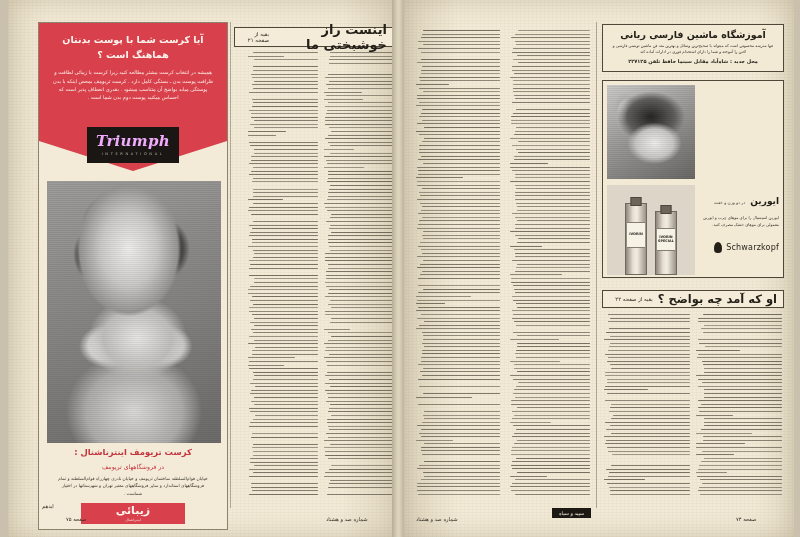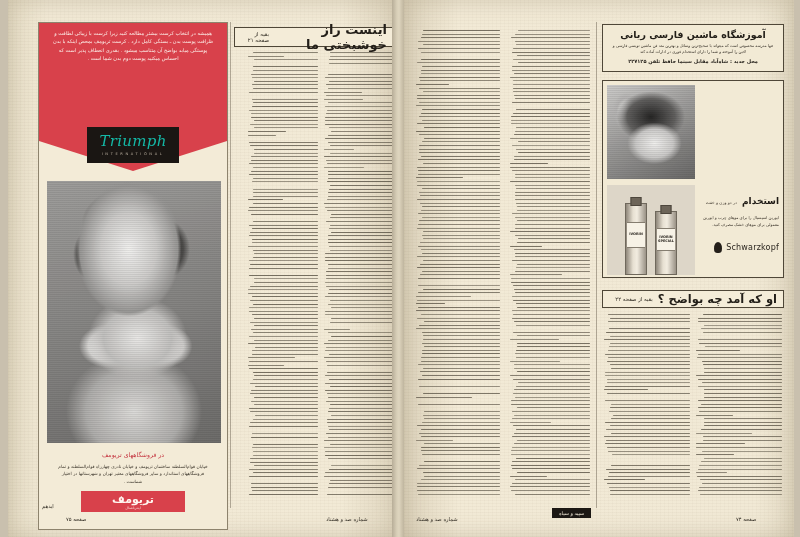--- a/index.html
+++ b/index.html
@@ -41,22 +41,22 @@
   .tri-banner{position:relative;width:100%;height:118px;background:#d8414b;}
   .tri-banner::after{content:"";position:absolute;left:0;right:0;top:100%;height:30px;
     background:#d8414b;clip-path:polygon(0 0,100% 0,50% 100%);}
   .tri-head{padding:10px 12px 0;text-align:center;color:#fdf4ee;
     font-size:9.5px;font-weight:bold;line-height:1.55;letter-spacing:.2px;}
   .tri-body{padding:6px 13px 0;text-align:center;color:#fcefe9;
     font-size:5.1px;line-height:1.62;}
   .tri-logo-wrap{position:absolute;left:50%;transform:translateX(-50%);top:104px;
     width:92px;height:36px;background:#1a1613;z-index:3;
     display:flex;flex-direction:column;align-items:center;justify-content:center;}
-  .tri-logo{color:#14b8a6;font-family:"DejaVu Serif","Liberation Serif",serif;
-    font-style:italic;font-size:15px;letter-spacing:.3px;line-height:1;}
+  .tri-logo{color:#f0abfc;font-family:"DejaVu Serif","Liberation Serif",serif;
+    font-style:italic;font-size:15px;letter-spacing:.3px;line-height:1;font-weight:bold;}
   .tri-logo-sub{color:#bdb2a2;font-size:3.6px;letter-spacing:2.6px;margin-top:3px;}
 
   .tri-photo{position:absolute;left:8px;top:158px;width:174px;height:262px;
     background:#8c8b86;overflow:hidden;border:1px solid #6e6counter;}
   .photo-inner{position:absolute;inset:0;
     background:
       radial-gradient(ellipse 70px 90px at 47% 26%, #efe9df 0%, #cfc7ba 40%, #9d9589 70%, transparent 75%),
       radial-gradient(ellipse 58px 44px at 46% 16%, #3b332b 0%, #5b5046 55%, transparent 78%),
       radial-gradient(ellipse 26px 34px at 27% 28%, #2e2821 0%, #554b40 60%, transparent 80%),
       radial-gradient(ellipse 30px 36px at 68% 26%, #332c25 0%, #574d42 60%, transparent 82%),
@@ -127,37 +127,39 @@
 </head>
 <body>
 
 <div class="spread">
 
   <div class="page page-left">
     <div class="paper-grain"></div>
 
     <div class="ad-triumph">
       <div class="tri-banner">
+        <div class="tri-head">آیا کرست شما با پوست بدنتان هماهنگ است ؟</div>
         <div class="tri-body">همیشه در انتخاب کرست بیشتر مطالعه کنید زیرا کرست با زیبائی لطافت و ظرافت پوست بدن ـ بستگی کامل دارد . کرست تریومف بمحض اینکه با بدن پوستگی میابد بواضح آن متناسب میشود . بقدری انعطاف پذیر است که احساس میکنید پوست دوم بدن شما است .</div>
       </div>
       <div class="tri-logo-wrap">
         <div class="tri-logo">Triumph</div>
         <div class="tri-logo-sub">INTERNATIONAL</div>
       </div>
 
       <div class="tri-photo">
         <div class="photo-inner"></div>
         <div class="photo-grain"></div>
       </div>
 
       <div class="tri-foot">
+        <div class="tri-foot-h">کرست تریومف اینترناشنال :</div>
         <div class="tri-foot-s">در فروشگاههای تریومف</div>
         <div class="tri-foot-p">خیابان قوام‌السلطنه ساختمان تریومف و خیابان نادری چهارراه قوام‌السلطنه و تمام فروشگاههای استاندارد و سایر فروشگاههای معتبر تهران و شهرستانها در اختیار شماست .</div>
         <div class="tri-badge">
-          <div class="tri-badge-t">تریومف</div>
+          <div class="tri-badge-t">زیبائی</div>
           <div class="tri-badge-s">اینترناشنال</div>
         </div>
       </div>
     </div>
 
     <div class="hl-box" style="left:226px;top:27px;width:160px;height:20px;">
       <span class="hl-main">اینست راز خوشبختی ما</span>
       <span class="hl-cont">بقیه از صفحه ۲۱</span>
     </div>
 
@@ -704,21 +706,21 @@
     </div>
 
     <div class="ad-box" style="left:198px;top:80px;width:182px;height:198px;">
 
       <div class="hairphoto" style="left:4px;top:4px;width:88px;height:94px;">
         <div class="hair-inner"></div>
         <div class="photo-grain"></div>
       </div>
 
       <div style="position:absolute;right:4px;top:108px;width:86px;">
-        <div class="ivorin-title" style="text-align:right;display:inline-block;">استخدام</div>
+        <div class="ivorin-title" style="text-align:right;display:inline-block;">ایورین</div>
         <span class="ivorin-sub" style="font-size:4.2px;">در دو وزن و خفت</span>
         <div class="ivorin-sub" style="margin-top:6px;font-size:4px;line-height:1.8;text-align:right;">ایورین اسپسیال را برای موهای چرب و ایورین معمولی برای موهای خشک مصرف کنید.</div>
         <div class="sk-wrap" style="margin-top:14px;">
           <span class="sk-text">Schwarzkopf</span>
           <span class="sk-head"></span>
         </div>
       </div>
 
       <div class="bottlerow" style="left:4px;top:104px;width:88px;height:90px;">
         <div class="bottle" style="height:62px;">

